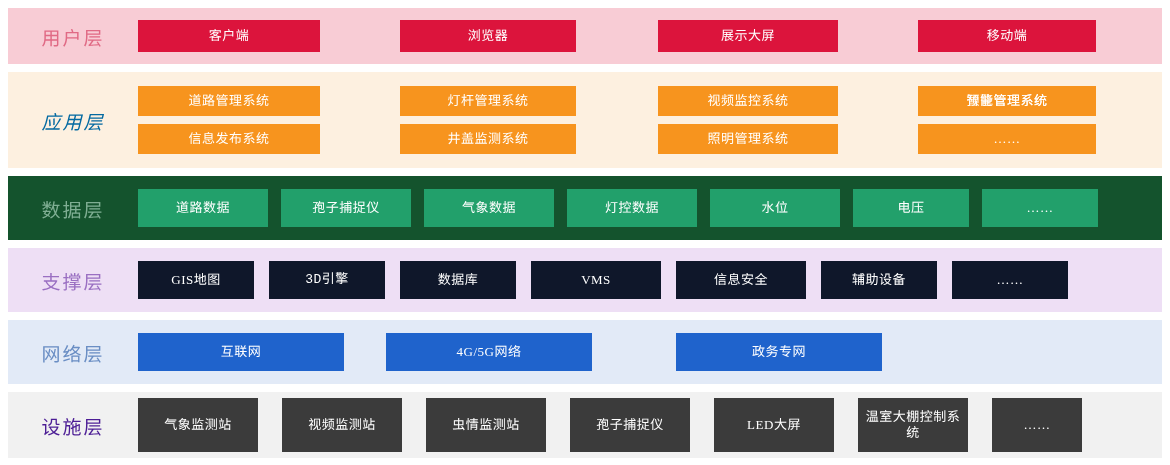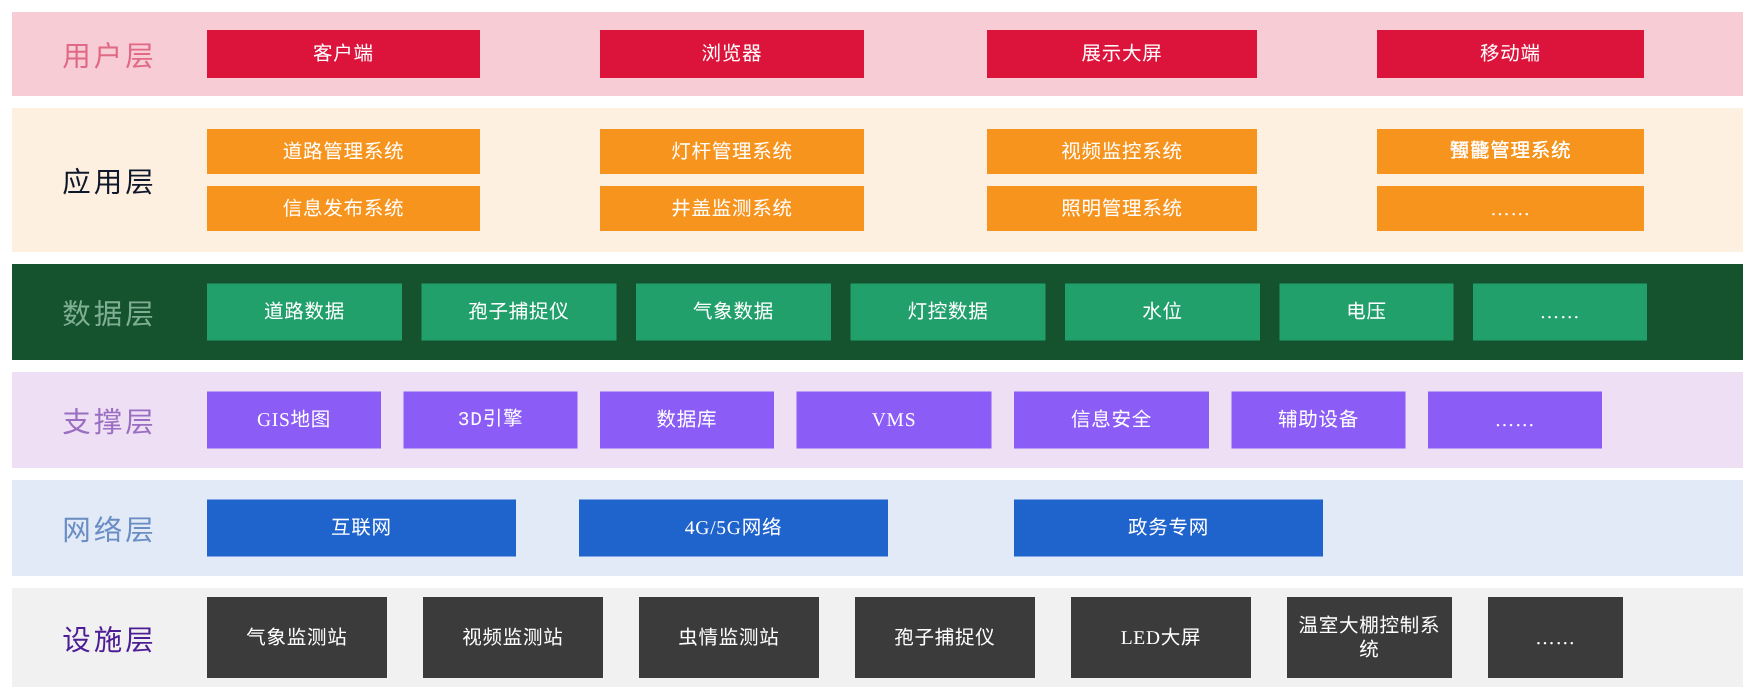--- a/index.html
+++ b/index.html
@@ -82,30 +82,30 @@
     text-align: center;
   }
   .spacer { flex: 0 0 auto; }
 
   
   .band-user      { background: #f8ccd5; }
   .band-user .layer-label { color: #e06a85; }
   .band-user .node { background: #dc143c; }
 
   .band-app       { background: #fdf0e0; }
-  .band-app .layer-label { color: #0f172a; }
+  .band-app .layer-label { color: #0369a1; font-style: italic; }
   .band-app .node { background: #f7941e; }
 
   .band-data      { background: #14532d; }
   .band-data .layer-label { color: #7fae93; }
   .band-data .node { background: #22a06b; }
 
   .band-support   { background: #eedff5; }
   .band-support .layer-label { color: #9a6fc2; }
-  .band-support .node { background: #8b5cf6; }
+  .band-support .node { background: #0f172a; }
 
   .band-network   { background: #e2eaf7; }
   .band-network .layer-label { color: #6a8ec4; }
   .band-network .node { background: #1f63cc; }
 
   .band-facility  { background: #f1f1f1; }
   .band-facility .layer-label { color: #4c1d95; }
   .band-facility .node { background: #3b3b3b; }
 
   

